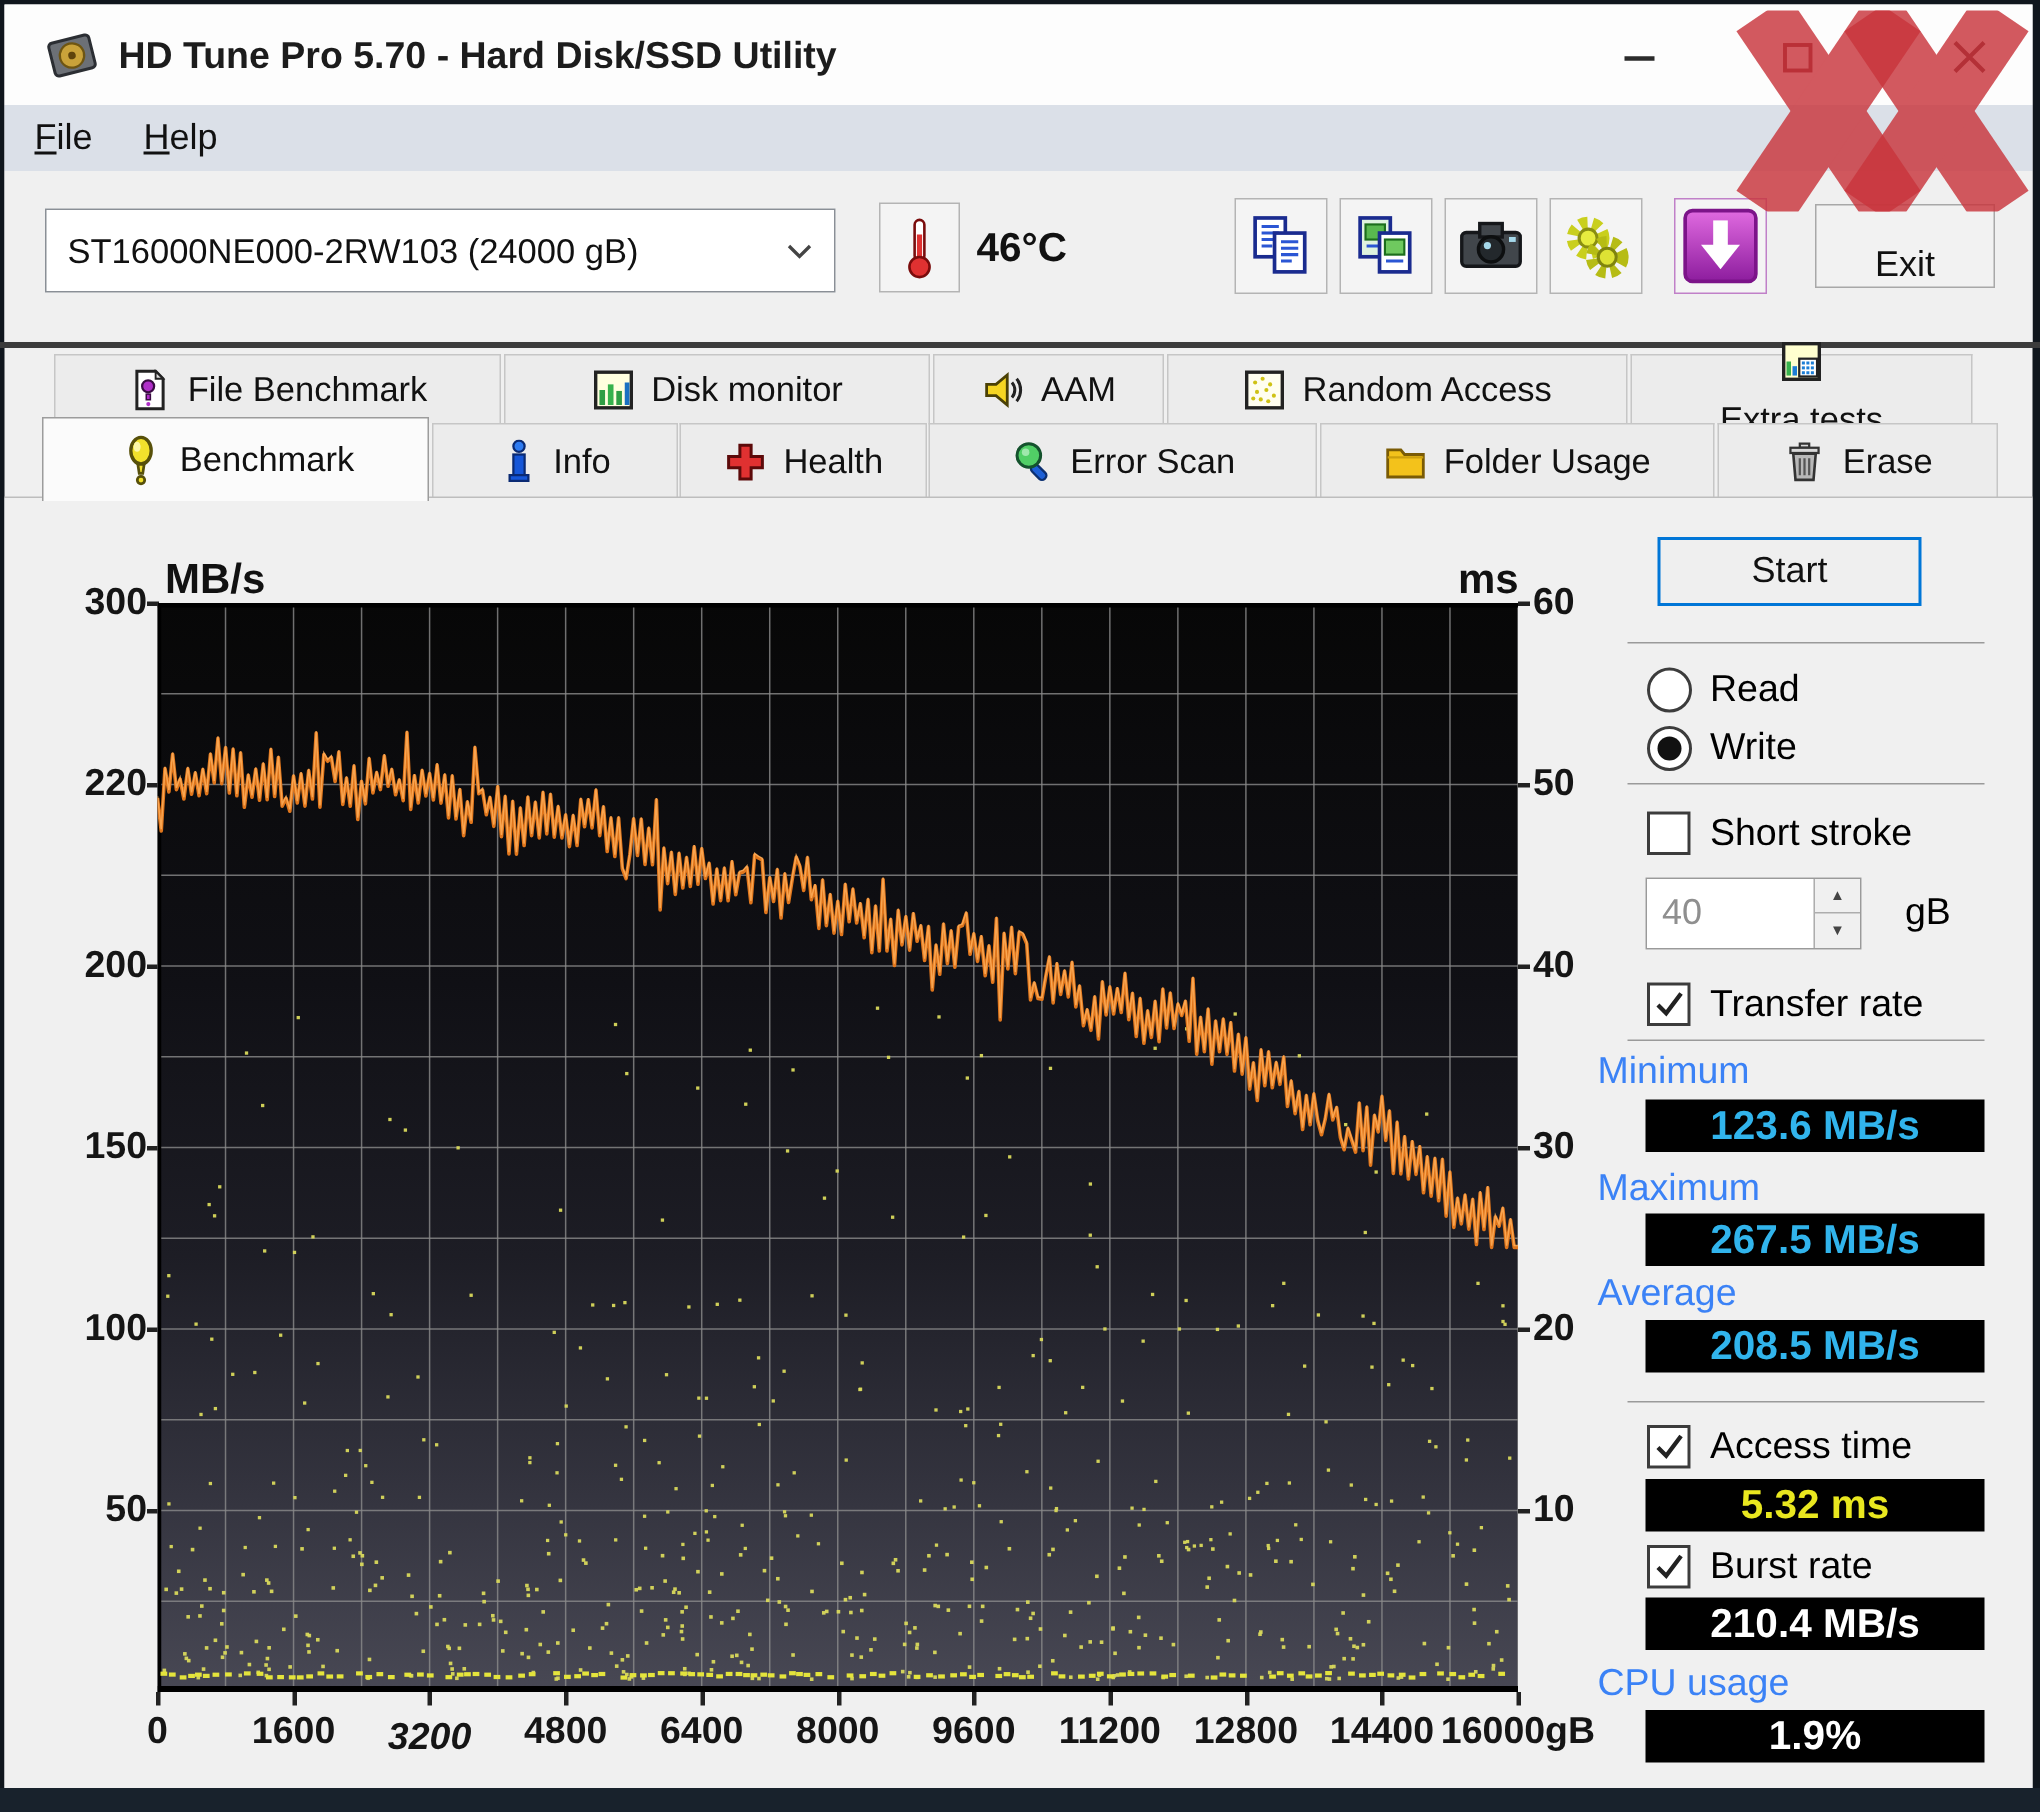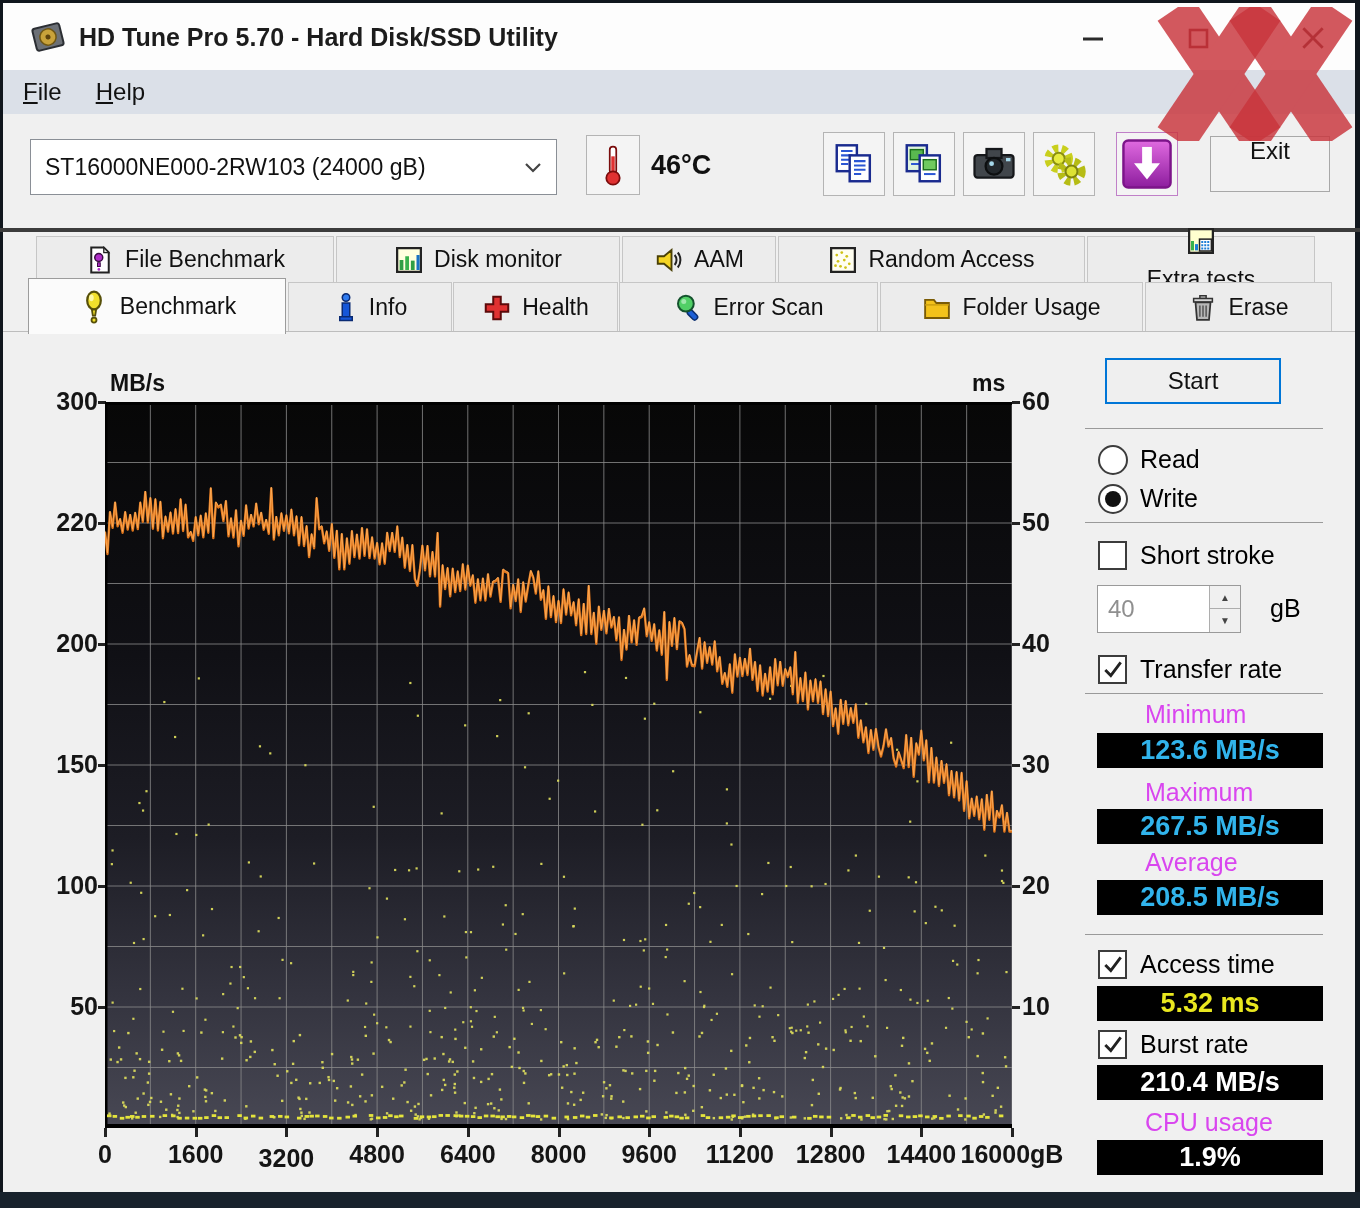--- a/index.html
+++ b/index.html
@@ -17,46 +17,46 @@
   .menu-item::first-letter{text-decoration:underline;}
   
   .toolbar{position:absolute;left:3px;top:114px;width:1352px;height:114px;background:#f0f0f0;}
   .drive-select{position:absolute;left:27px;top:25px;width:527px;height:56px;background:#fff;border:1px solid #8a8f96;
         display:flex;align-items:center;font-size:23px;color:#111;padding-left:14px;box-sizing:border-box;}
   .drive-select .chev{position:absolute;right:14px;top:22px;}
   .tool-btn{position:absolute;top:18px;width:62px;height:64px;background:#f4f4f4;border:1px solid #b4b4b4;
         display:flex;align-items:center;justify-content:center;box-sizing:border-box;}
   .temp-label{position:absolute;left:648px;top:36px;font-size:27px;font-weight:bold;color:#111;}
   .exit-btn{position:absolute;left:1207px;top:22px;width:120px;height:56px;background:#f2f2f2;border:1px solid #a8a8a8;
-        font-size:24px;color:#111;display:flex;align-items:flex-start;justify-content:center;box-sizing:border-box;}
+        font-size:24px;color:#111;display:flex;align-items:flex-end;justify-content:center;box-sizing:border-box;}
   .tab-sep{position:absolute;left:0px;top:228px;width:1360px;height:4px;background:#3c3c3c;}
   
   .tab{position:absolute;display:flex;align-items:center;justify-content:center;gap:10px;box-sizing:border-box;
        font-size:23px;color:#111;background:#ececec;border:1px solid #c6c6c6;border-bottom:none;}
   .tab.back{top:236px;height:46px;}
   .tab.front{top:282px;height:50px;}
   .tab.active{top:278px;height:56px;background:#fbfbfb;border-color:#9c9c9c;z-index:5;}
   .content-line{position:absolute;left:3px;top:331px;width:1352px;height:1px;background:#bdbdbd;}
   .content{position:absolute;left:3px;top:332px;width:1352px;height:860px;background:#f0f0f0;}
   
   .plot{position:absolute;left:105px;top:402px;width:907px;height:726px;
         background:linear-gradient(180deg,#070707 0%,#101015 35%,#1d1d25 60%,#34343f 82%,#484854 100%);}
-  .axis-unit{position:absolute;font-size:23px;font-weight:bold;color:#111;}
+  .axis-unit{position:absolute;font-size:28px;font-weight:bold;color:#111;}
   .tick-label{position:absolute;font-size:25px;font-weight:bold;color:#151515;}
   .tick-mark{position:absolute;background:#222;}
   
   .sep{position:absolute;left:1085px;width:238px;height:1px;background:#9a9a9a;}
   .start-btn{position:absolute;left:1105px;top:358px;width:176px;height:46px;background:#efefef;border:2px solid #0076d7;
         font-size:24px;color:#111;display:flex;align-items:center;justify-content:center;box-sizing:border-box;}
   .radio{position:absolute;left:1098px;width:30px;height:30px;border:2px solid #3c3c3c;border-radius:50%;background:#fff;box-sizing:border-box;}
   .radio .dot{position:absolute;left:5px;top:5px;width:16px;height:16px;border-radius:50%;background:#111;}
   .checkbox{position:absolute;left:1098px;width:29px;height:29px;border:2px solid #3c3c3c;background:#fff;box-sizing:border-box;
         display:flex;align-items:center;justify-content:center;}
   .ctrl-label{position:absolute;left:1140px;font-size:25px;color:#000;white-space:nowrap;}
-  .plain-label{position:absolute;left:1145px;font-size:25px;color:#d946ef;white-space:nowrap;}
+  .plain-label{position:absolute;left:1065px;font-size:25px;color:#3b82f6;white-space:nowrap;}
   .vbox{position:absolute;left:1097px;width:226px;height:35px;background:#000;display:flex;align-items:center;justify-content:center;
         font-size:27px;font-weight:bold;}
   .vbox.cyan{color:#31b4ec;} .vbox.yellow{color:#e9e71f;} .vbox.white{color:#fff;}
   .spinner{position:absolute;left:1097px;top:585px;width:144px;height:48px;background:#fff;border:1px solid #9a9a9a;box-sizing:border-box;}
   .spinner .num{position:absolute;left:10px;top:9px;font-size:24px;color:#8f8f8f;}
   .spin-btns{position:absolute;right:0;top:0;width:30px;height:100%;border-left:1px solid #adadad;background:#f0f0f0;}
   .spin-btns .sb{height:50%;display:flex;align-items:center;justify-content:center;font-size:10px;color:#444;border-bottom:1px solid #adadad;box-sizing:border-box;}
   .spin-btns .sb:last-child{border-bottom:none;}
   .gb-label{position:absolute;left:1270px;top:594px;font-size:25px;color:#000;}
   .bottom-frame{position:absolute;left:0;top:1192px;width:1360px;height:16px;background:#18222c;}
@@ -349,21 +349,21 @@
       <div class="tick-label" style="left: 1022px; top: 750px;">30</div>
       <div class="tick-mark" style="left: 1012px; top: 764px; width: 8px; height: 3px;"></div>
       <div class="tick-label" style="left: 1022px; top: 871px;">20</div>
       <div class="tick-mark" style="left: 1012px; top: 885px; width: 8px; height: 3px;"></div>
       <div class="tick-label" style="left: 1022px; top: 992px;">10</div>
       <div class="tick-mark" style="left: 1012px; top: 1006px; width: 8px; height: 3px;"></div>
       <div class="tick-label" style="left: 45px; top: 1140px; width: 120px; text-align: center;">0</div>
       <div class="tick-mark" style="left: 104px; top: 1128px; width: 3px; height: 9px;"></div>
       <div class="tick-label" style="left: 135.7px; top: 1140px; width: 120px; text-align: center;">1600</div>
       <div class="tick-mark" style="left: 194.7px; top: 1128px; width: 3px; height: 9px;"></div>
-      <div class="tick-label" style="left: 226.4px; top: 1144px; width: 120px; text-align: center;">3200</div>
+      <div class="tick-label" style="left: 226.4px; top: 1144px; width: 120px; text-align: center; font-style: italic;">3200</div>
       <div class="tick-mark" style="left: 285.4px; top: 1128px; width: 3px; height: 9px;"></div>
       <div class="tick-label" style="left: 317.1px; top: 1140px; width: 120px; text-align: center;">4800</div>
       <div class="tick-mark" style="left: 376.1px; top: 1128px; width: 3px; height: 9px;"></div>
       <div class="tick-label" style="left: 407.8px; top: 1140px; width: 120px; text-align: center;">6400</div>
       <div class="tick-mark" style="left: 466.8px; top: 1128px; width: 3px; height: 9px;"></div>
       <div class="tick-label" style="left: 498.5px; top: 1140px; width: 120px; text-align: center;">8000</div>
       <div class="tick-mark" style="left: 557.5px; top: 1128px; width: 3px; height: 9px;"></div>
       <div class="tick-label" style="left: 589.2px; top: 1140px; width: 120px; text-align: center;">9600</div>
       <div class="tick-mark" style="left: 648.2px; top: 1128px; width: 3px; height: 9px;"></div>
       <div class="tick-label" style="left: 679.9px; top: 1140px; width: 120px; text-align: center;">11200</div>

